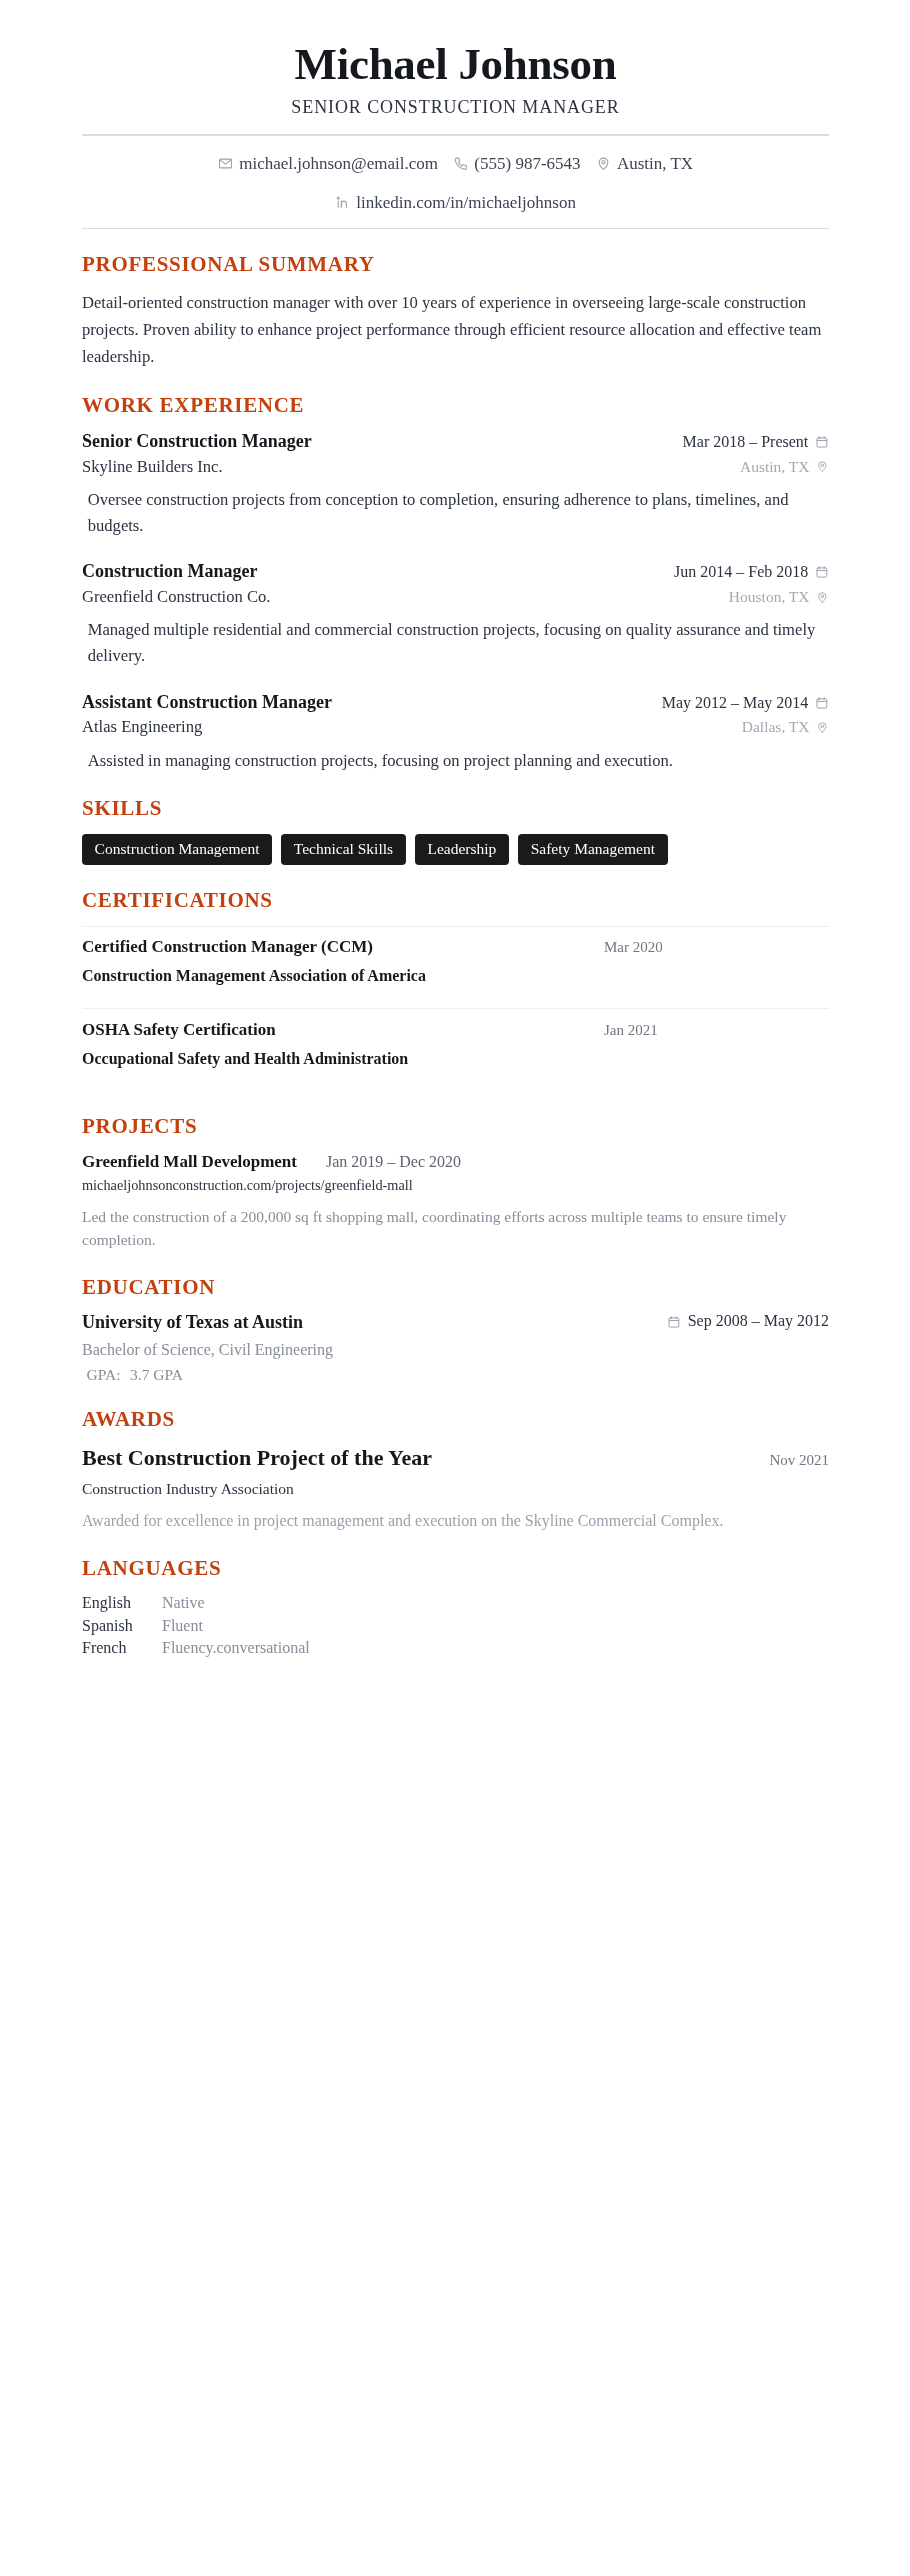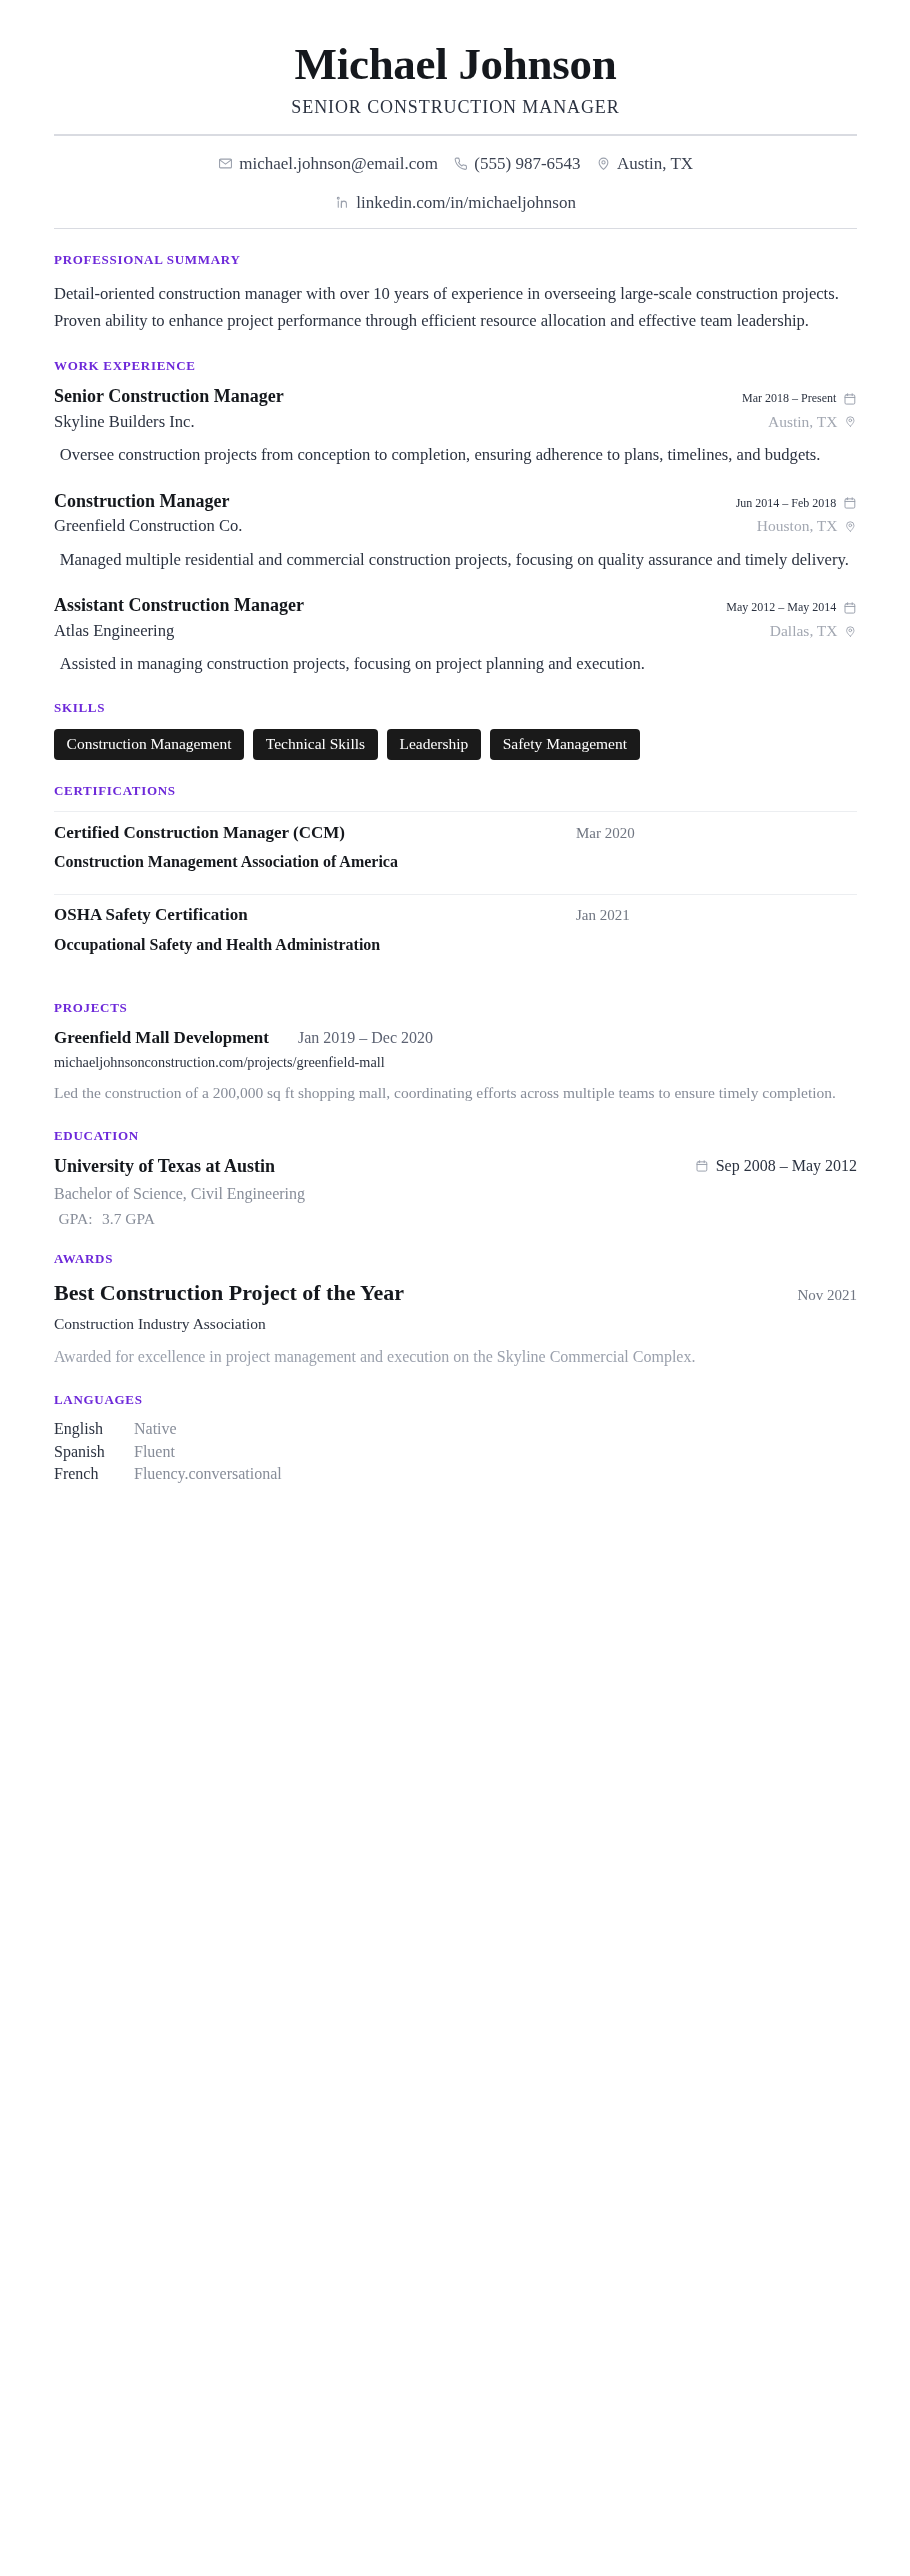--- a/index.html
+++ b/index.html
@@ -17,21 +17,21 @@
 
   .page {
     width: 911px;
     min-height: 2576px;
     background: #ffffff;
     padding: 0;
     position: relative;
   }
 
   .inner {
-    padding: 0 54px;
+    padding: 0 82px;
   }
 
   
   .header {
     text-align: center;
     padding-top: 41px;
   }
   .full-name {
     font-size: 45px;
     font-weight: 700;
@@ -78,24 +78,24 @@
     align-items: center;
     justify-content: center;
     color: #9aa0ac;
     flex: none;
   }
   .ico svg { display: block; }
 
   
   .section { margin-top: 23px; }
   .section-title {
-    font-size: 13px;
+    font-size: 21px;
     font-weight: 700;
     letter-spacing: 0.7px;
-    color: #6d28d9;
+    color: #c2410c;
     margin-bottom: 12.6px;
   }
 
   .para {
     font-size: 16.6px;
     line-height: 1.62;
     color: #2b3240;
     margin-bottom: 10.3px;
   }
   .para:last-child { margin-bottom: 0; }
@@ -120,21 +120,21 @@
     color: #2b3240;
     margin-top: 4.6px;
   }
   .meta-right {
     display: inline-flex;
     align-items: center;
     gap: 6.9px;
     white-space: nowrap;
   }
   .meta-date {
-    font-size: 12px;
+    font-size: 16px;
     color: #2b3240;
   }
   .meta-loc {
     font-size: 15.5px;
     color: #a3a8b2;
   }
   .job-desc {
     margin-top: 10.3px;
     padding-left: 5.7px;
     font-size: 16.6px;

